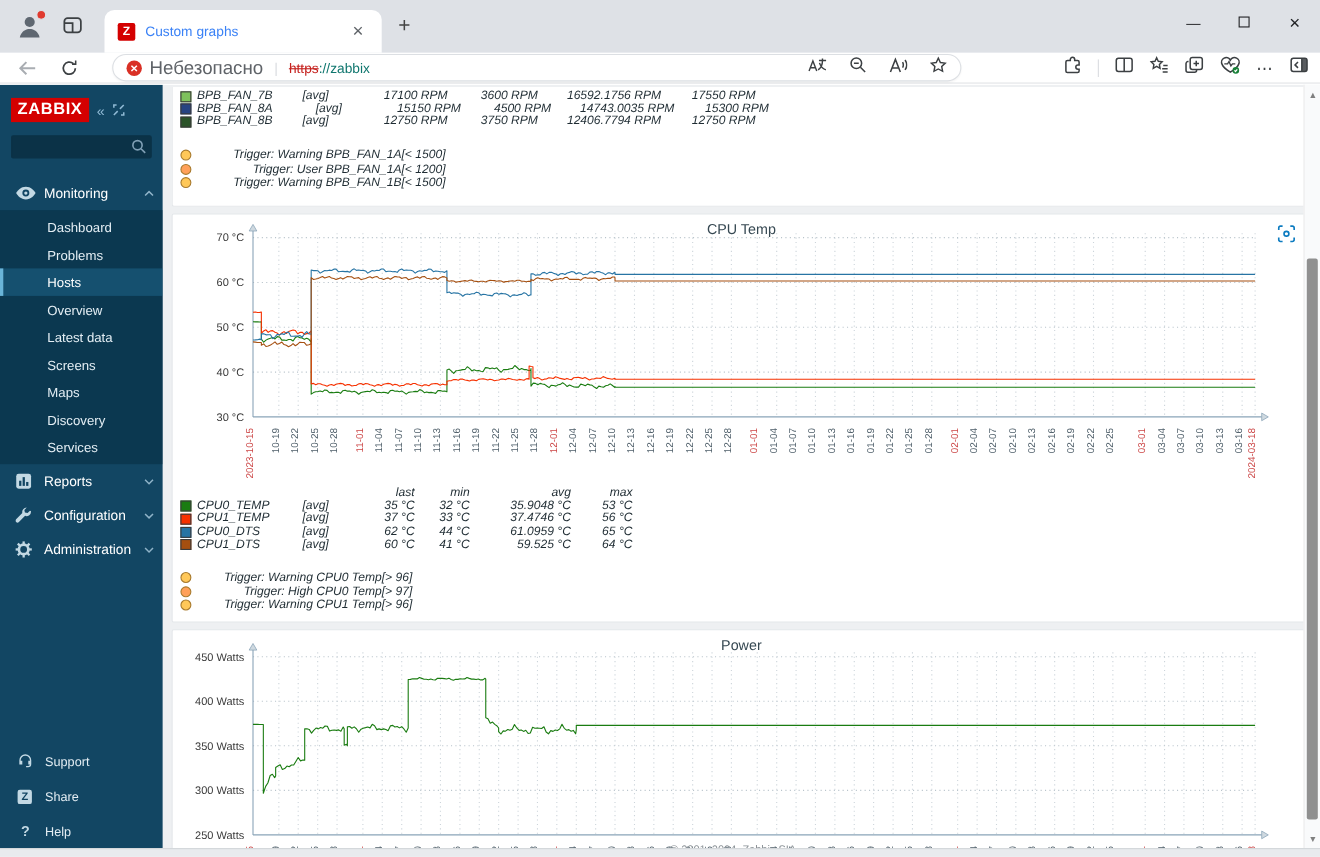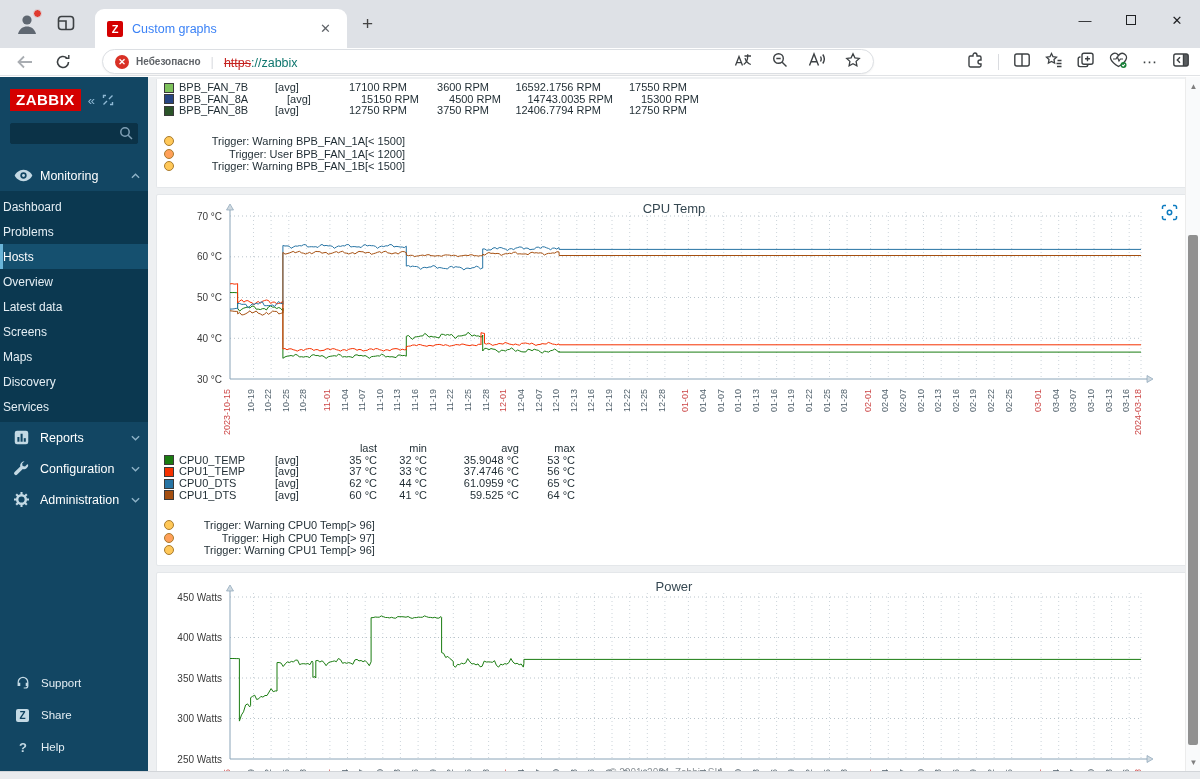--- a/index.html
+++ b/index.html
@@ -24,21 +24,21 @@
     font-size:13px;color:#202124;font-weight:300;}
   .winbtn .maxbox{width:10px;height:10px;border:1px solid #202124;}
 
   .toolbar{height:28px;background:#fff;display:flex;align-items:center;border-bottom:1px solid #e1e3e6;position:relative;}
   .nav-ic{margin-left:16px;display:flex;align-items:center;}
   .omnibox{position:absolute;left:102px;width:772px;height:25px;top:1px;border:1px solid #dcdfe3;
     border-radius:13px;display:flex;align-items:center;padding:0 12px;gap:7px;background:#fff;
     box-shadow:0 1px 2px rgba(0,0,0,.05);}
   .err-badge{width:14px;height:14px;border-radius:50%;background:#d93025;color:#fff;font-size:9px;
     font-weight:bold;display:flex;align-items:center;justify-content:center;flex:none;}
-  .sec-label{font-size:10px;color:#5f6368;font-weight:bold;}
+  .sec-label{font-size:17px;color:#5f6368;}
   .url-sep{color:#dadce0;font-size:13px;margin:0 3px;}
   .url-scheme{font-size:12.5px;color:#c5221f;text-decoration:line-through;}
   .url-rest{font-size:12.5px;color:#0f766e;}
   .omni-icons{margin-left:auto;display:flex;align-items:center;gap:20px;color:#3c4043;}
   .tb-right{position:absolute;right:10px;display:flex;align-items:center;gap:14px;color:#3c4043;}
   .tb-div{width:1px;height:16px;background:#dadce0;}
 
   
   .app{position:absolute;top:77px;left:0;right:0;bottom:8px;display:flex;overflow:hidden;}
 
@@ -51,43 +51,43 @@
   .search-row{margin:12px 10px 6px 10px;position:relative;}
   .search-input{width:100%;height:21px;background:#0b3247;border:1px solid #0b3247;border-radius:2px;
     color:#cfe3ee;font-size:11px;padding:0 22px 0 6px;outline:none;}
   .search-ic{position:absolute;right:5px;top:3px;}
   .menu{margin-top:10px;}
   .menu-item{display:flex;align-items:center;height:31px;padding:0 8px 0 14px;font-size:12.5px;color:#fff;cursor:pointer;}
   .menu-item .micon{width:26px;display:flex;align-items:center;color:#c3d9e4;}
   .menu-item .mlabel{flex:1;}
   .menu-item .chev{color:#8fb3c8;display:flex;align-items:center;}
   .submenu{background:#0b3850;padding:3px 0;}
-  .submenu-item{display:flex;align-items:center;height:25px;font-size:12px;
+  .submenu-item{display:flex;align-items:center;height:25px;padding-left:40px;font-size:12px;
     color:#e4eef4;cursor:pointer;border-left:3px solid transparent;text-align:right;}
   .submenu-item.active{background:#15506f;border-left:3px solid #69b4d8;color:#fff;}
   .side-footer{margin-top:auto;padding-bottom:8px;}
-  .sf-item{display:flex;align-items:center;height:32px;padding:0 8px 0 16px;font-size:11.5px;color:#e4eef4;cursor:pointer;}
+  .sf-item{display:flex;align-items:flex-end;height:32px;padding:0 8px 0 16px;font-size:11.5px;color:#e4eef4;cursor:pointer;}
   .sf-item .micon{width:25px;display:flex;align-items:center;color:#c3d9e4;}
   .zbox{width:13px;height:13px;background:#c3d9e4;color:#10425f;font-size:10px;font-weight:bold;
     display:flex;align-items:center;justify-content:center;border-radius:2px;}
   .qmark{font-size:13px;color:#c3d9e4;font-weight:bold;width:14px;text-align:center;}
 
   
   .content{flex:1;background:#eef0f2;overflow:hidden;padding:2px 8px 0 8px;}
   .card{background:#fff;border:1px solid #e4e7ea;border-radius:2px;margin-bottom:6px;position:relative;}
   .card-fan{border-top:none;border-radius:0 0 2px 2px;padding:1px 0 14px 0;}
   .card-chart{padding:0 0 8px 0;}
   .chart-title{position:absolute;top:6px;left:0;right:0;text-align:center;font-size:13px;color:#364852;}
   .focus-btn{position:absolute;top:8px;right:12px;width:20px;height:20px;display:flex;
     align-items:center;justify-content:center;cursor:pointer;}
   svg.chart{display:block;}
   svg.chart text{font-family:"Liberation Sans",sans-serif;}
 
   
-  .legend{margin:2px 0 0 7px;font-size:11px;color:#1f2c33;}
+  .legend{margin:2px 0 0 7px;font-size:11px;color:#1f2c33;font-style:italic;}
   .lg-row{display:flex;align-items:center;height:11.6px;line-height:11px;}
   .lg-head{height:12px;}
   .lg-sq{width:10px;height:10px;border:1px solid #3b3b3b;margin-right:5px;flex:none;}
   .lg-sp{width:15px;flex:none;}
   .lg-name{width:96px;flex:none;}
   .lg-func{width:46px;flex:none;}
   .lg-col{flex:none;text-align:right;}
   .trig-block{margin-top:18px;text-align:right;}
   .trig-row{display:flex;align-items:center;height:12.6px;font-size:11px;color:#1f2c33;}
   .trig-dot{width:10px;height:10px;border-radius:50%;border:1px solid #a97b2e;margin-right:5px;flex:none;}

